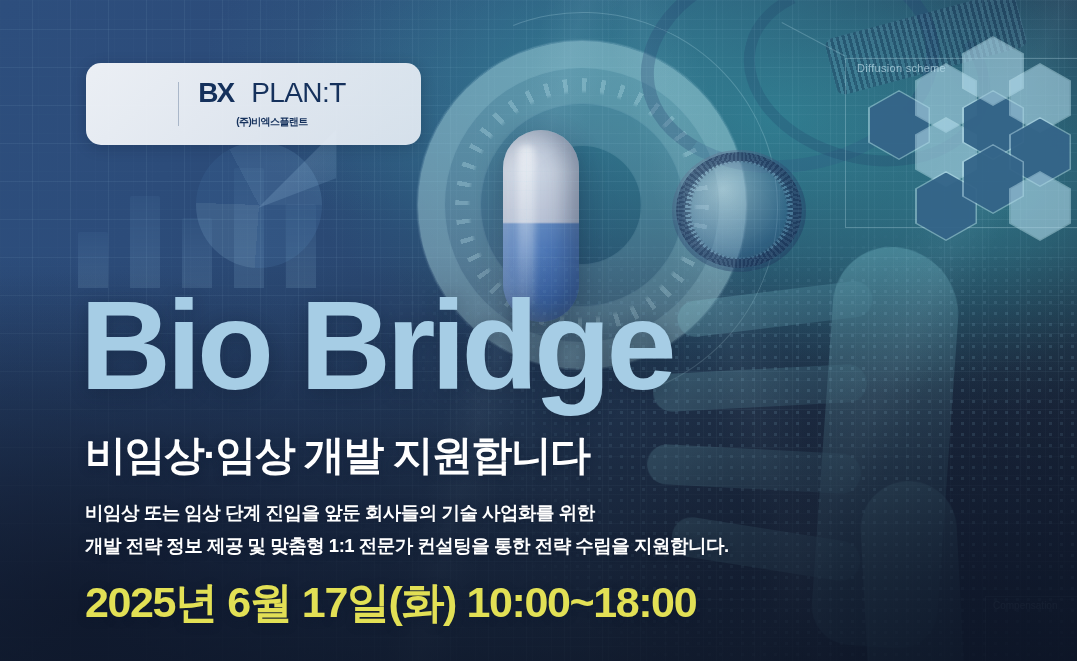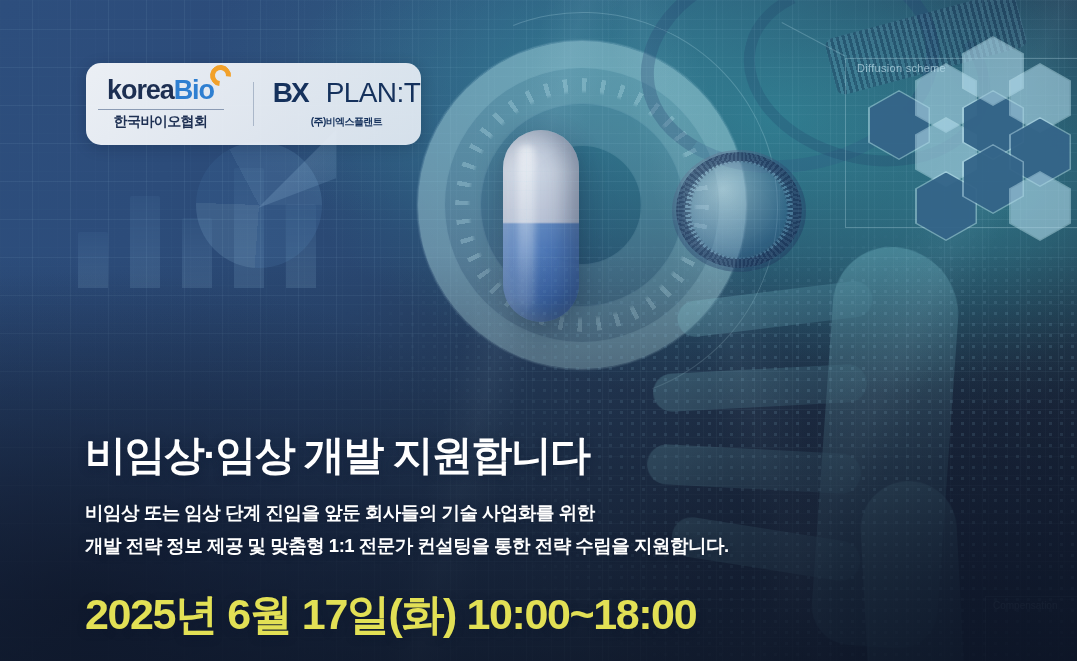--- a/index.html
+++ b/index.html
@@ -301,21 +301,21 @@
     white-space:nowrap;
   }
   .body-copy{
     position:absolute; left:85px; top:497px;
     font-size:18.5px; font-weight:700; letter-spacing:-.5px;
     color:#ffffff; line-height:1.78;
     text-shadow:0 1px 7px rgba(10,22,44,.50);
     white-space:nowrap;
   }
   .date-line{
-    position:absolute; left:85px; top:586px;
+    position:absolute; left:85px; top:574px;
     font-size:43px; font-weight:700; letter-spacing:-1.4px;
     color:#e2e055;
     text-shadow:0 2px 10px rgba(10,22,44,.45);
     white-space:nowrap;
   }
 </style>
 </head>
 <body>
 
 <div class="poster">
@@ -379,42 +379,34 @@
 
   <div class="bg-layer">
     <div class="compensation-box"></div>
     <div class="compensation-label">Compensation</div>
   </div>
 
   <div class="bg-layer bg-vignette"></div>
 
   <div class="logo-card">
 
-    <div class="logo-block koreabio">
-      <div class="kb-word">
-        <span>korea</span>
-        <span class="kb-bio">Bio</span>
-        <span class="kb-swoosh"></span>
-      </div>
-      <span class="kb-rule"></span>
-      <div class="kb-kr">한국바이오협회</div>
-    </div>
 
     <span class="divider"></span>
 
     <div class="logo-block bxplant">
       <div class="bx-word">
         <span class="bx">BX</span>
         <span class="plant">PLAN:T</span>
       </div>
       <div class="bx-kr">(주)비엑스플랜트</div>
     </div>
 
   </div>
 
+  <div class="headline">Bio Bridge</div>
 
   <div class="subhead">비임상·임상 개발 지원합니다</div>
 
   <div class="body-copy">
     <div>비임상 또는 임상 단계 진입을 앞둔 회사들의 기술 사업화를 위한</div>
     <div>개발 전략 정보 제공 및 맞춤형 1:1 전문가 컨설팅을 통한 전략 수립을 지원합니다.</div>
   </div>
 
   <div class="date-line">2025년 6월 17일(화) 10:00~18:00</div>
 

